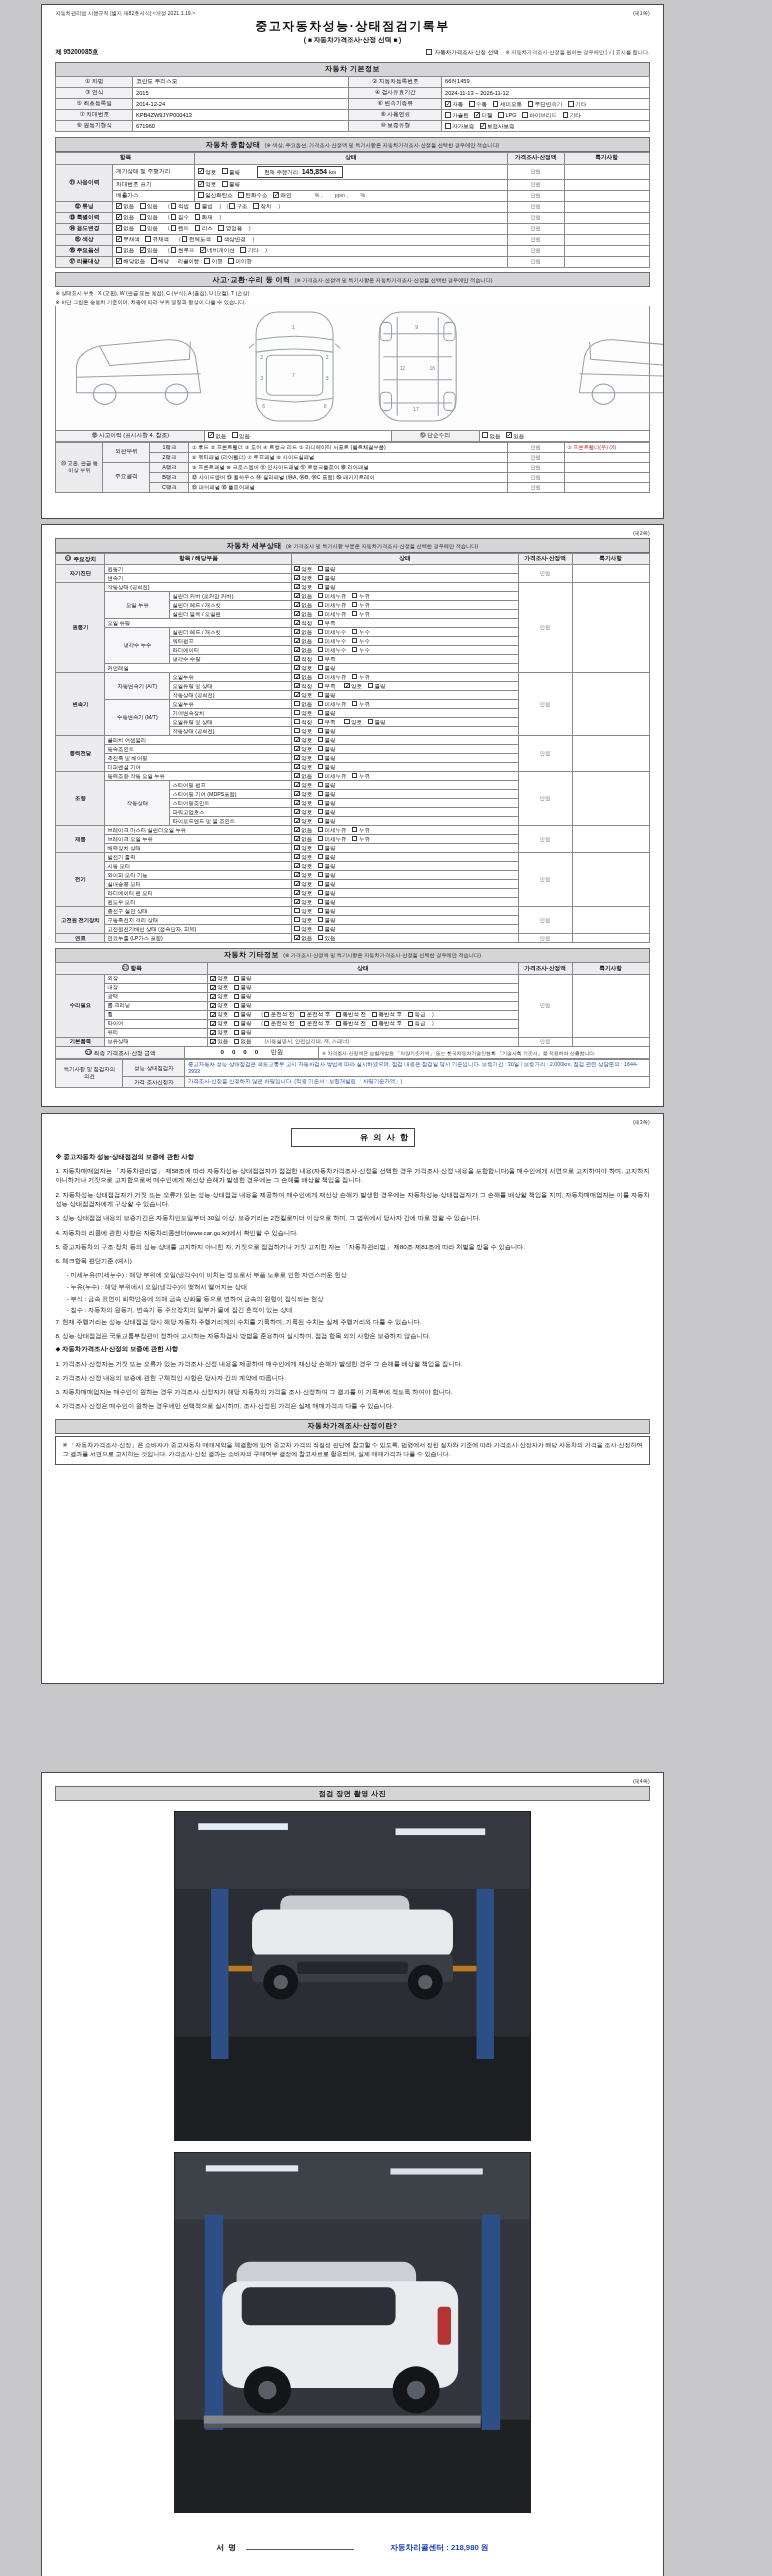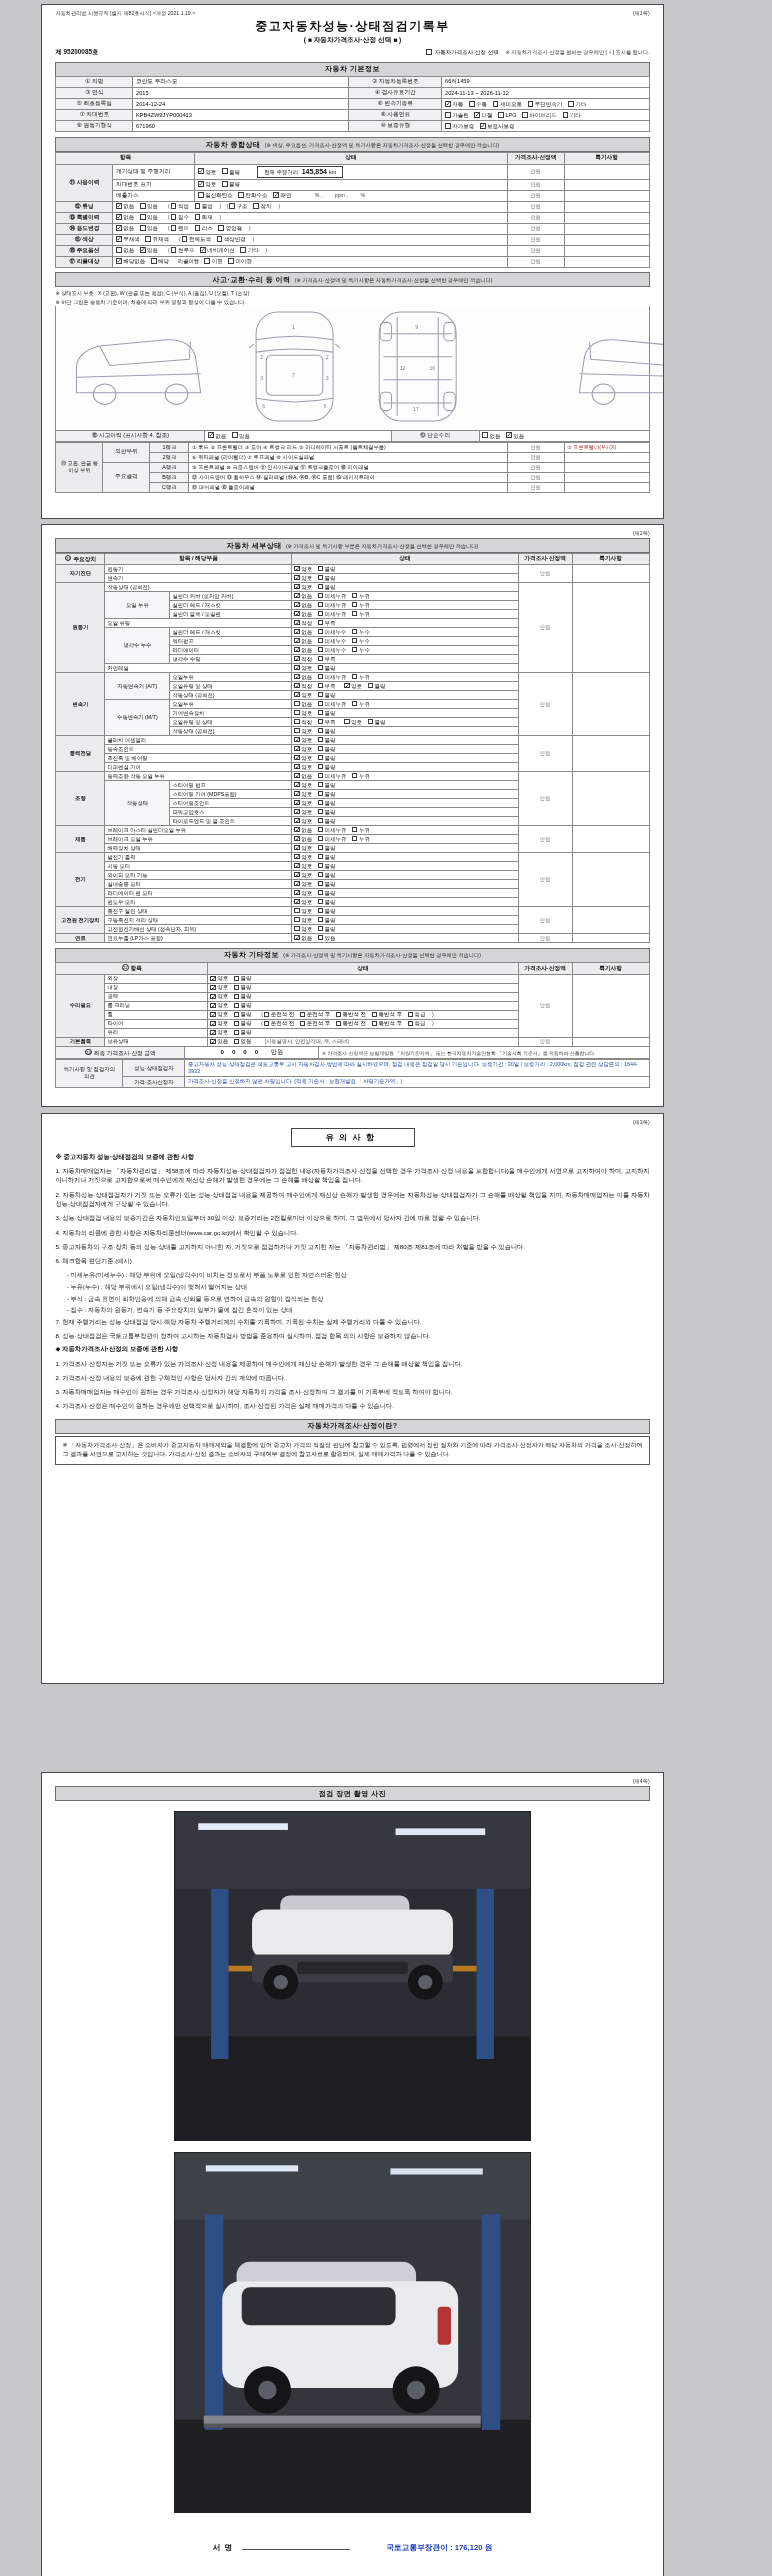--- a/index.html
+++ b/index.html
@@ -44,21 +44,21 @@
 .kmval{font-weight:bold;font-size:7px;margin:0 2.1px}
 .circ{display:inline-block;width:6.7px;height:6.7px;line-height:6.2px;border:0.5px solid #333;border-radius:50%;font-size:4.4px;text-align:center;margin-right:2.1px;vertical-align:0.5px;font-weight:normal}
 .legend{font-size:5.2px;color:#222;margin-top:2.6px}
 .diag-wrap{border:0.5px solid #8a8a8a;border-top:none;padding:2.1px 4.1px;text-align:center;background:#fdfdfd}
 #detail-table td,#etc-table td{font-size:5.3px;padding:0.5px 2.1px}
 #detail-table .cb,#etc-table .cb{width:5.2px;height:5.2px}
 #detail-table th,#etc-table th{padding:1px}
 .amount{text-align:center;font-weight:bold;letter-spacing:3.1px;font-size:6.2px}
 .basisnote{font-size:4.9px;color:#333}
 .optext{color:#2c4ea0;font-size:5.4px;line-height:1.35}
-.notice-titlebox{width:124px;margin:2.1px auto 5.2px;border:0.8px solid #444;text-align:center;font-size:8.2px;font-weight:bold;letter-spacing:5.2px;padding:3.1px 0}
+.notice-titlebox{width:124px;margin:2.1px auto 5.2px;border:0.8px solid #444;text-align:right;font-size:8.2px;font-weight:bold;letter-spacing:5.2px;padding:3.1px 0}
 .notice-sub{font-size:6.4px;font-weight:bold;margin:3.1px 0 4.1px}
 .np{font-size:6.2px;line-height:1.55;margin-bottom:4.6px;text-align:justify}
 .np.ind{margin-left:11.3px;margin-bottom:2.1px;color:#222}
 .defbox{border:0.8px solid #555;padding:4.1px 6.2px;font-size:6px;line-height:1.55;margin-top:2.1px;text-align:justify}
 .photo{width:357px;margin:10.3px auto 0;border:0.5px solid #222;display:block;background:#222}
 .sign-row{display:flex;justify-content:center;align-items:flex-end;gap:36px;margin-top:30px}
 .sign-label{font-size:7.7px;font-weight:bold;letter-spacing:4.1px}
 .sign-line{display:inline-block;width:108px;border-bottom:0.5px solid #555;margin-left:6.2px}
 .fee{font-size:7.7px;color:#1b3fbf;font-weight:bold}
 .foot{ text-align:center;font-size:5.4px;color:#222;margin-top:24px;line-height:1.7}
@@ -715,22 +715,22 @@
       <circle cx="470" cy="462" r="18" fill="#5a5e66"></circle>
     <rect x="56" y="512" width="540" height="16" fill="#83878d"></rect>
     <rect x="56" y="528" width="540" height="8" fill="#54575c"></rect>
   </svg>
 
   <div class="sign-row">
     <div>
       <span class="sign-label">서명</span><span class="sign-line"></span>
     </div>
     <div class="fee">
-      <span>국토교통부장관이 :</span>
-      <span>176,120 원</span>
+      <span>자동차리콜센터 :</span>
+      <span>218,980 원</span>
     </div>
   </div>
 
   <div class="foot">
     <div>「자동차관리법」 제58조 및 같은 법 시행규칙 제120조에 따라 위와 같이 중고자동차 성능·상태점검 내용을 확인합니다.</div>
     <div>※ 본 기록부의 【 √ 】 표시는 해당 항목을 선택 또는 확인한 것입니다.</div>
   </div>
 </div>
 
 

